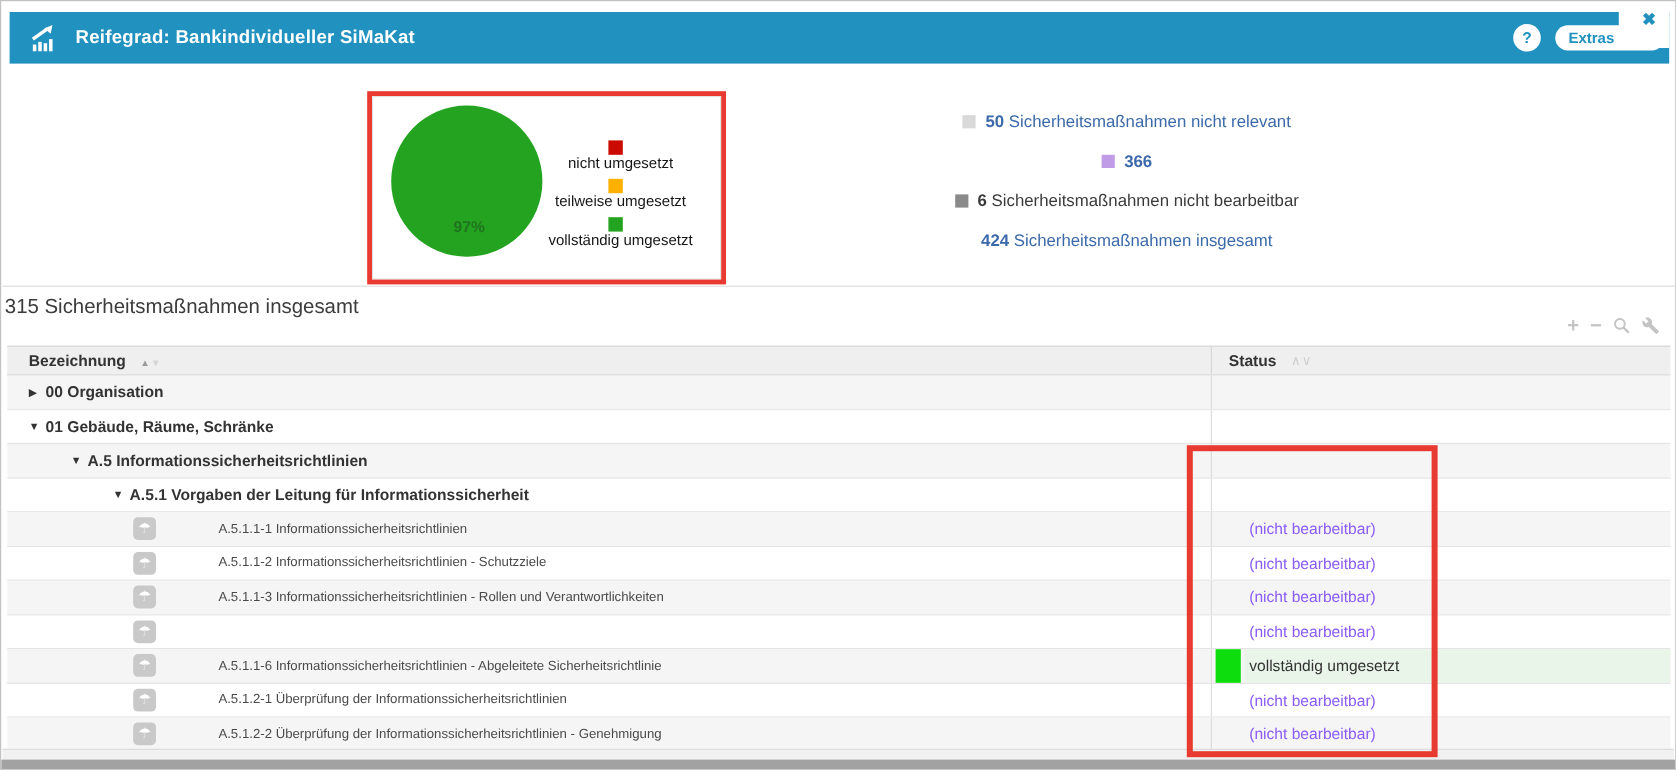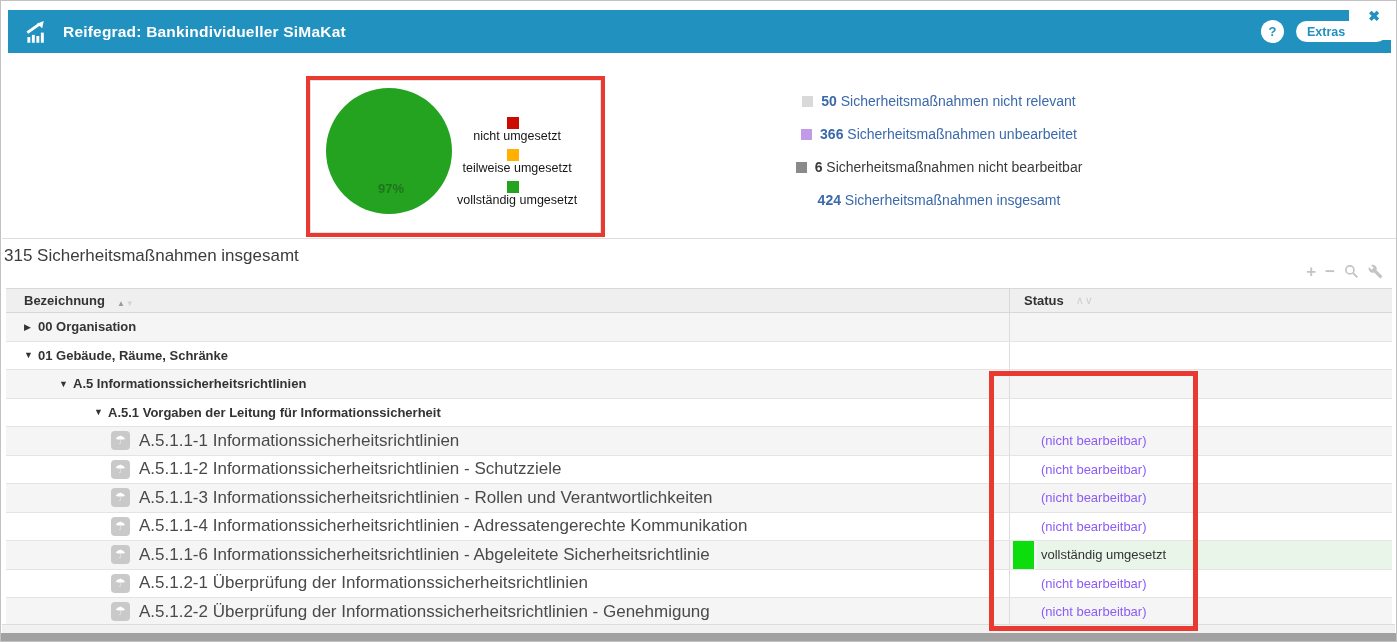--- a/index.html
+++ b/index.html
@@ -50,21 +50,21 @@
   .sort-asc-active { color:#9a9a9a; font-size:8px; }
   .sort-desc-idle { color:#d4d4d4; font-size:8px; }
   .sort-idle { color:#cfcfcf; font-size:11px; }
 
   .trow { display:flex; height:28.5px; border-bottom:1px solid #e4e4e4; background:#fff; cursor:pointer; }
   .trow.odd { background:#f5f5f5; }
   .cell-name { width:1003px; flex:none; display:flex; align-items:center; overflow:hidden; }
   .tree-arrow { font-size:9px; color:#333; width:14px; flex:none; }
   .group-label { font-weight:bold; font-size:13px; color:#333; white-space:nowrap; }
   .leaf-icon { width:19px; height:19px; border-radius:4px; background:#c9c9c9; color:#fff; font-size:12px; line-height:19px; text-align:center; margin-right:9px; flex:none; }
-  .leaf-label { font-size:17px; color:#4a4a4a; white-space:nowrap; }
+  .leaf-label { font-size:11px; color:#4a4a4a; white-space:nowrap;margin-left:43px; }
   .cell-status { flex:1; border-left:1px solid #ddd; display:flex; align-items:stretch; }
   .status-swatch-zone { width:27px; flex:none; display:flex; align-items:stretch; }
   .done-square { width:21px; margin-left:3px; background:#0ddc0d; }
   .status-text-zone { flex:1; display:flex; align-items:center; padding-left:4px; font-size:13px; }
   .status-text-zone.disabled { color:#8b5cf6; }
   .status-text-zone.done { color:#333; background:#e9f5e9; }
 
   
   .footer-strip { position:absolute; left:1px; right:1px; bottom:8px; height:9px; background:#f1f1f1; border-top:1px solid #dcdcdc; }
   .bottom-bar { position:absolute; left:0; right:0; bottom:0; height:8px; background:#a2a2a2; }
@@ -120,21 +120,20 @@
 
   <div class="stats">
       <div class="stat-item">
         <span class="stat-swatch" style="background: rgb(217, 217, 217);"></span>
         <span class="stat-num">50</span>
         <span class="stat-lbl">&nbsp;Sicherheitsmaßnahmen nicht relevant</span>
       </div>
       <div class="stat-item">
         <span class="stat-swatch" style="background: rgb(192, 156, 230);"></span>
         <span class="stat-num">366</span>
-        <span class="stat-lbl">&nbsp;Sicherheitsmaßnahmen unbearbeitet</span>
       </div>
       <div class="stat-item plain">
         <span class="stat-swatch" style="background: rgb(138, 138, 138);"></span>
         <span class="stat-num">6</span>
         <span class="stat-lbl">&nbsp;Sicherheitsmaßnahmen nicht bearbeitbar</span>
       </div>
       <div class="stat-item">
         <span class="stat-num">424</span>
         <span class="stat-lbl">&nbsp;Sicherheitsmaßnahmen insgesamt</span>
       </div>
@@ -233,21 +232,20 @@
             <span class="leaf-label">A.5.1.1-3 Informationssicherheitsrichtlinien - Rollen und Verantwortlichkeiten</span>
           </div>
           <div class="cell-status">
             <span class="status-swatch-zone"></span>
             <span class="status-text-zone disabled">(nicht bearbeitbar)</span>
           </div>
         </div>
         <div class="trow even">
           <div class="cell-name" style="padding-left: 105px;">
             <span class="leaf-icon">☂</span>
-            <span class="leaf-label">A.5.1.1-4 Informationssicherheitsrichtlinien - Adressatengerechte Kommunikation</span>
           </div>
           <div class="cell-status">
             <span class="status-swatch-zone"></span>
             <span class="status-text-zone disabled">(nicht bearbeitbar)</span>
           </div>
         </div>
         <div class="trow odd">
           <div class="cell-name" style="padding-left: 105px;">
             <span class="leaf-icon">☂</span>
             <span class="leaf-label">A.5.1.1-6 Informationssicherheitsrichtlinien - Abgeleitete Sicherheitsrichtlinie</span>

